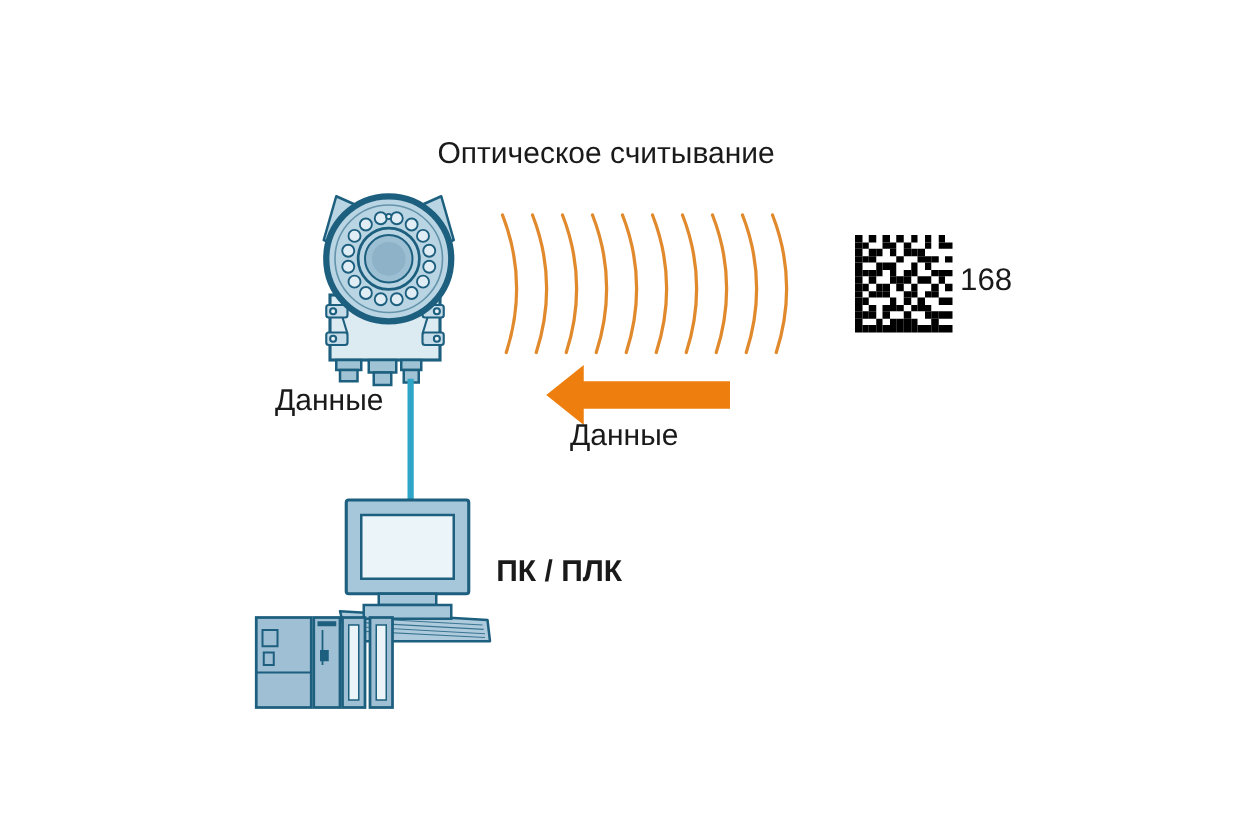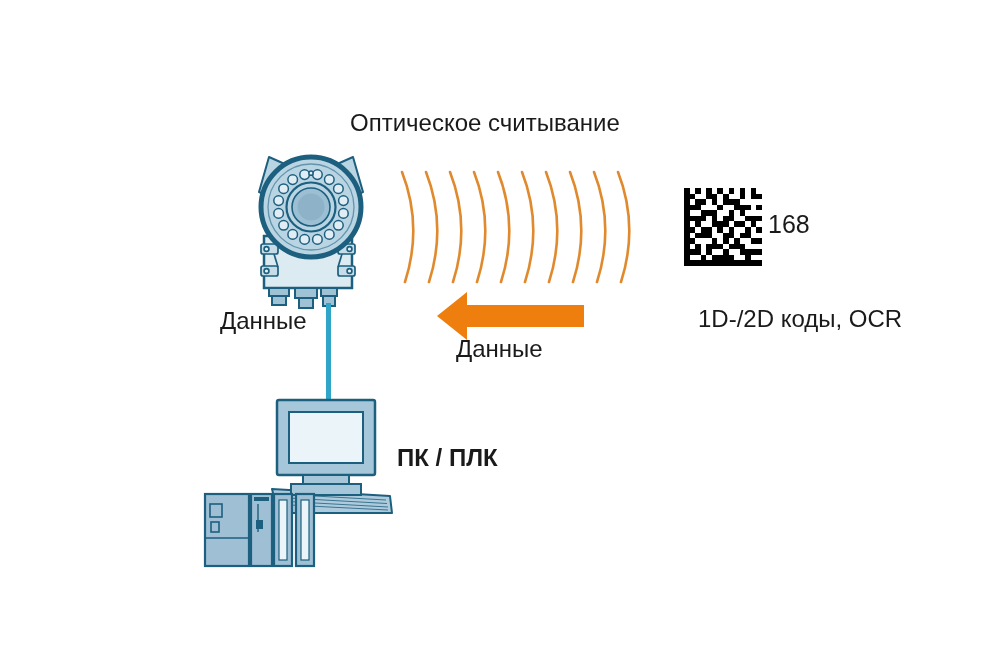--- a/index.html
+++ b/index.html
@@ -323,21 +323,20 @@
       <div class="on"></div>
       <div class="on"></div>
     </div>
   <div class="lbl lbl-123" style="left:704px;top:211px;" data-name="barcode-value-label">168</div>
 
   <svg class="abs" style="left:370px;top:288px;" width="155" height="56" viewBox="0 0 155 56" data-name="data-arrow">
     <polygon points="3,28 33,4 33,17 150,17 150,39 33,39 33,52" fill="var(--c-orange,#ee7f0e)" data-name="data-arrow-shape"></polygon>
   </svg>
   <div class="lbl" style="left:392px;top:336px;" data-name="data-flow-label">Данные</div>
 
-  <div class="lbl" style="left:634px;top:306px;" data-name="codes-label">1D-/2D коды, OCR</div>
 
   <svg class="abs" style="left:135px;top:392px;" width="270" height="185" viewBox="0 0 270 185" data-name="pc-plc-illustration">
 
     <g data-name="keyboard-illustration">
       <path d="M73 97 L191 104 L193 121 L79 121 Z" fill="#aecbdd" class="s-out" stroke-width="2" stroke-linejoin="round"></path>
       <line class="kb-line" x1="80" y1="102" x2="187" y2="108"></line>
       <line class="kb-line" x1="80" y1="105.5" x2="188" y2="111.5"></line>
       <line class="kb-line" x1="80" y1="109" x2="189" y2="115"></line>
       <line class="kb-line" x1="81" y1="112.5" x2="189" y2="118"></line>
     </g>

